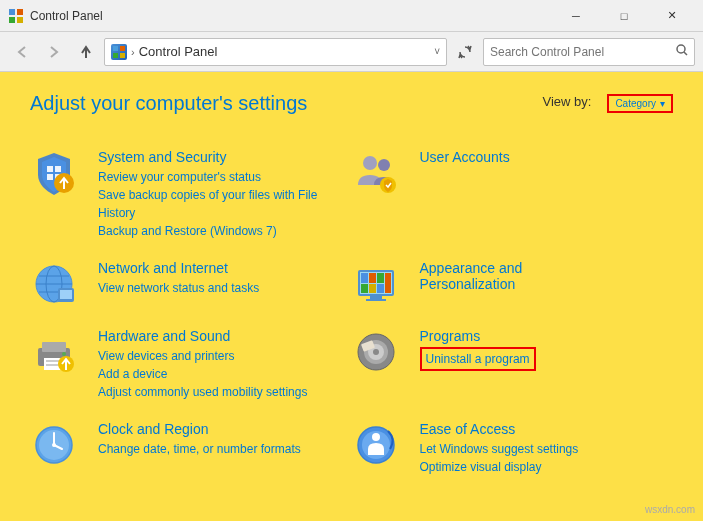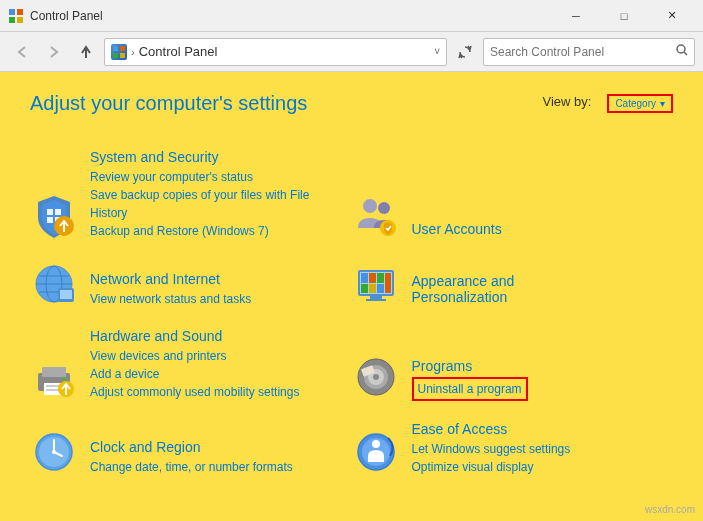--- a/index.html
+++ b/index.html
@@ -179,23 +179,23 @@
     }
 
     
     .categories-grid {
       display: grid;
       grid-template-columns: 1fr 1fr;
       gap: 0;
     }
     .category-item {
       display: flex;
-      align-items: flex-end;
+      align-items: flex-start;
       padding: 10px 10px 10px 0;
-      gap: 12px;
+      gap: 20px;
     }
     .cat-icon {
       width: 48px;
       height: 48px;
       flex-shrink: 0;
       display: flex;
       align-items: center;
       justify-content: center;
     }
     .cat-info {

